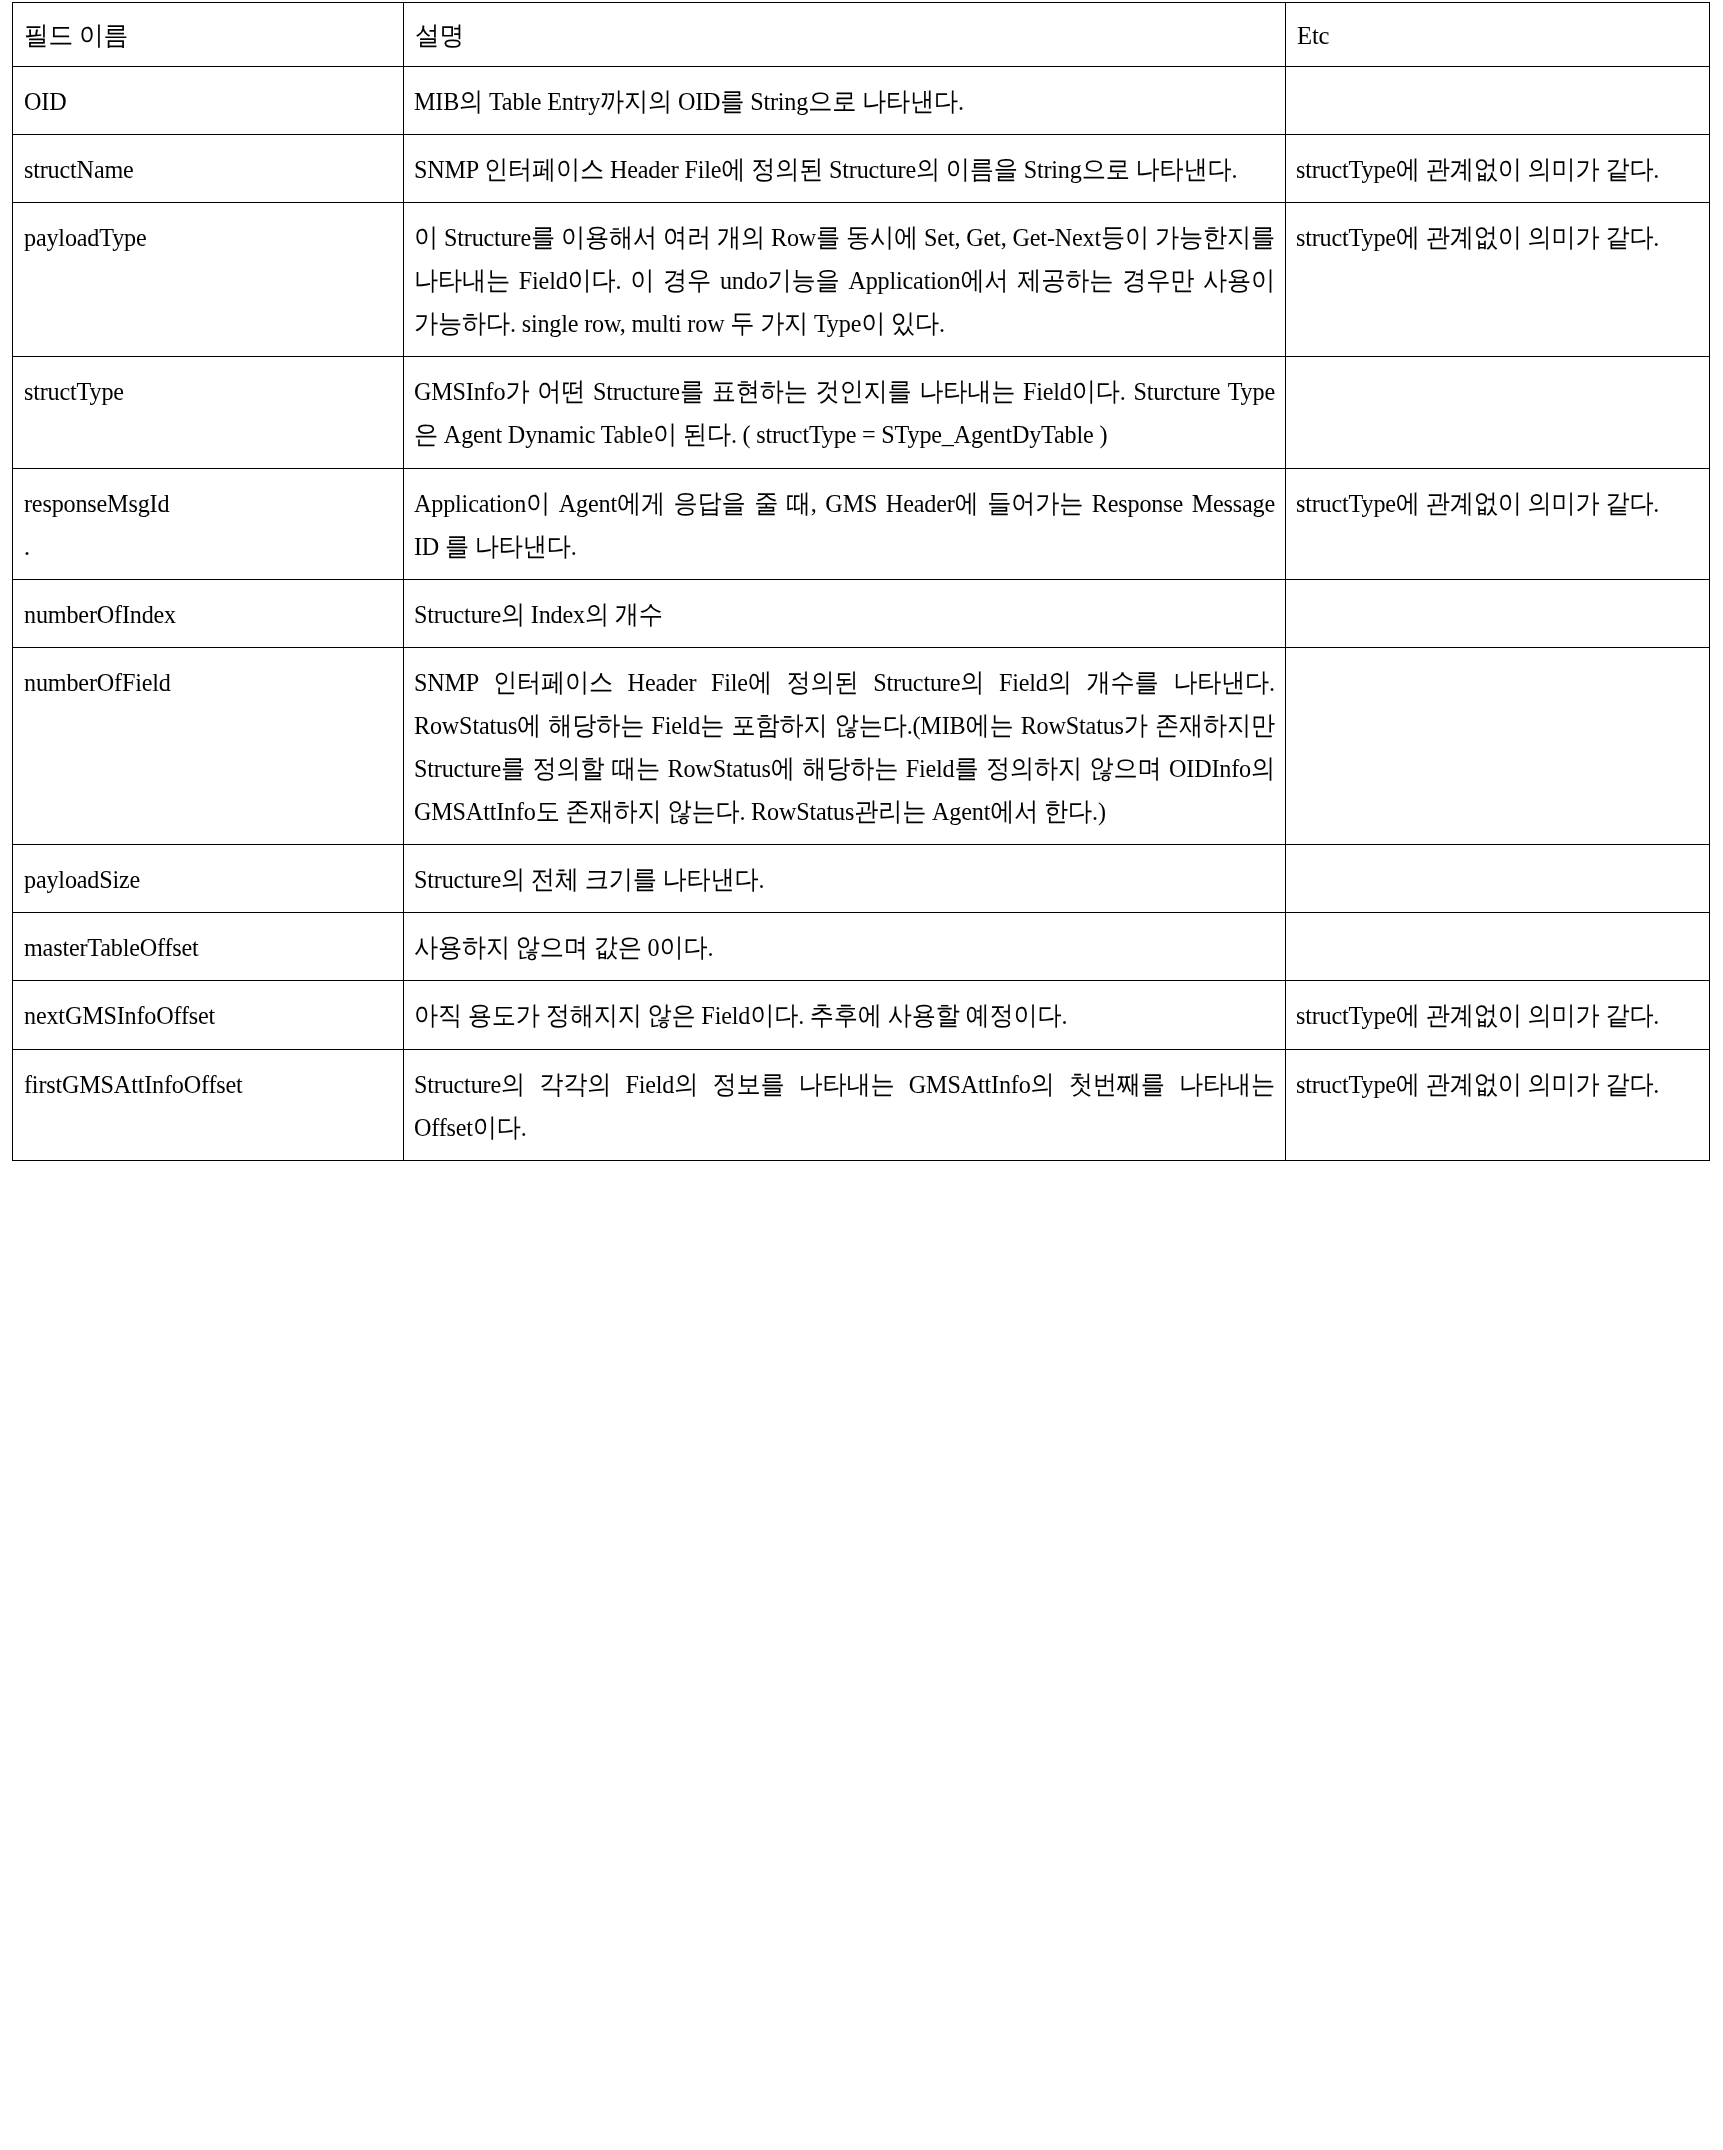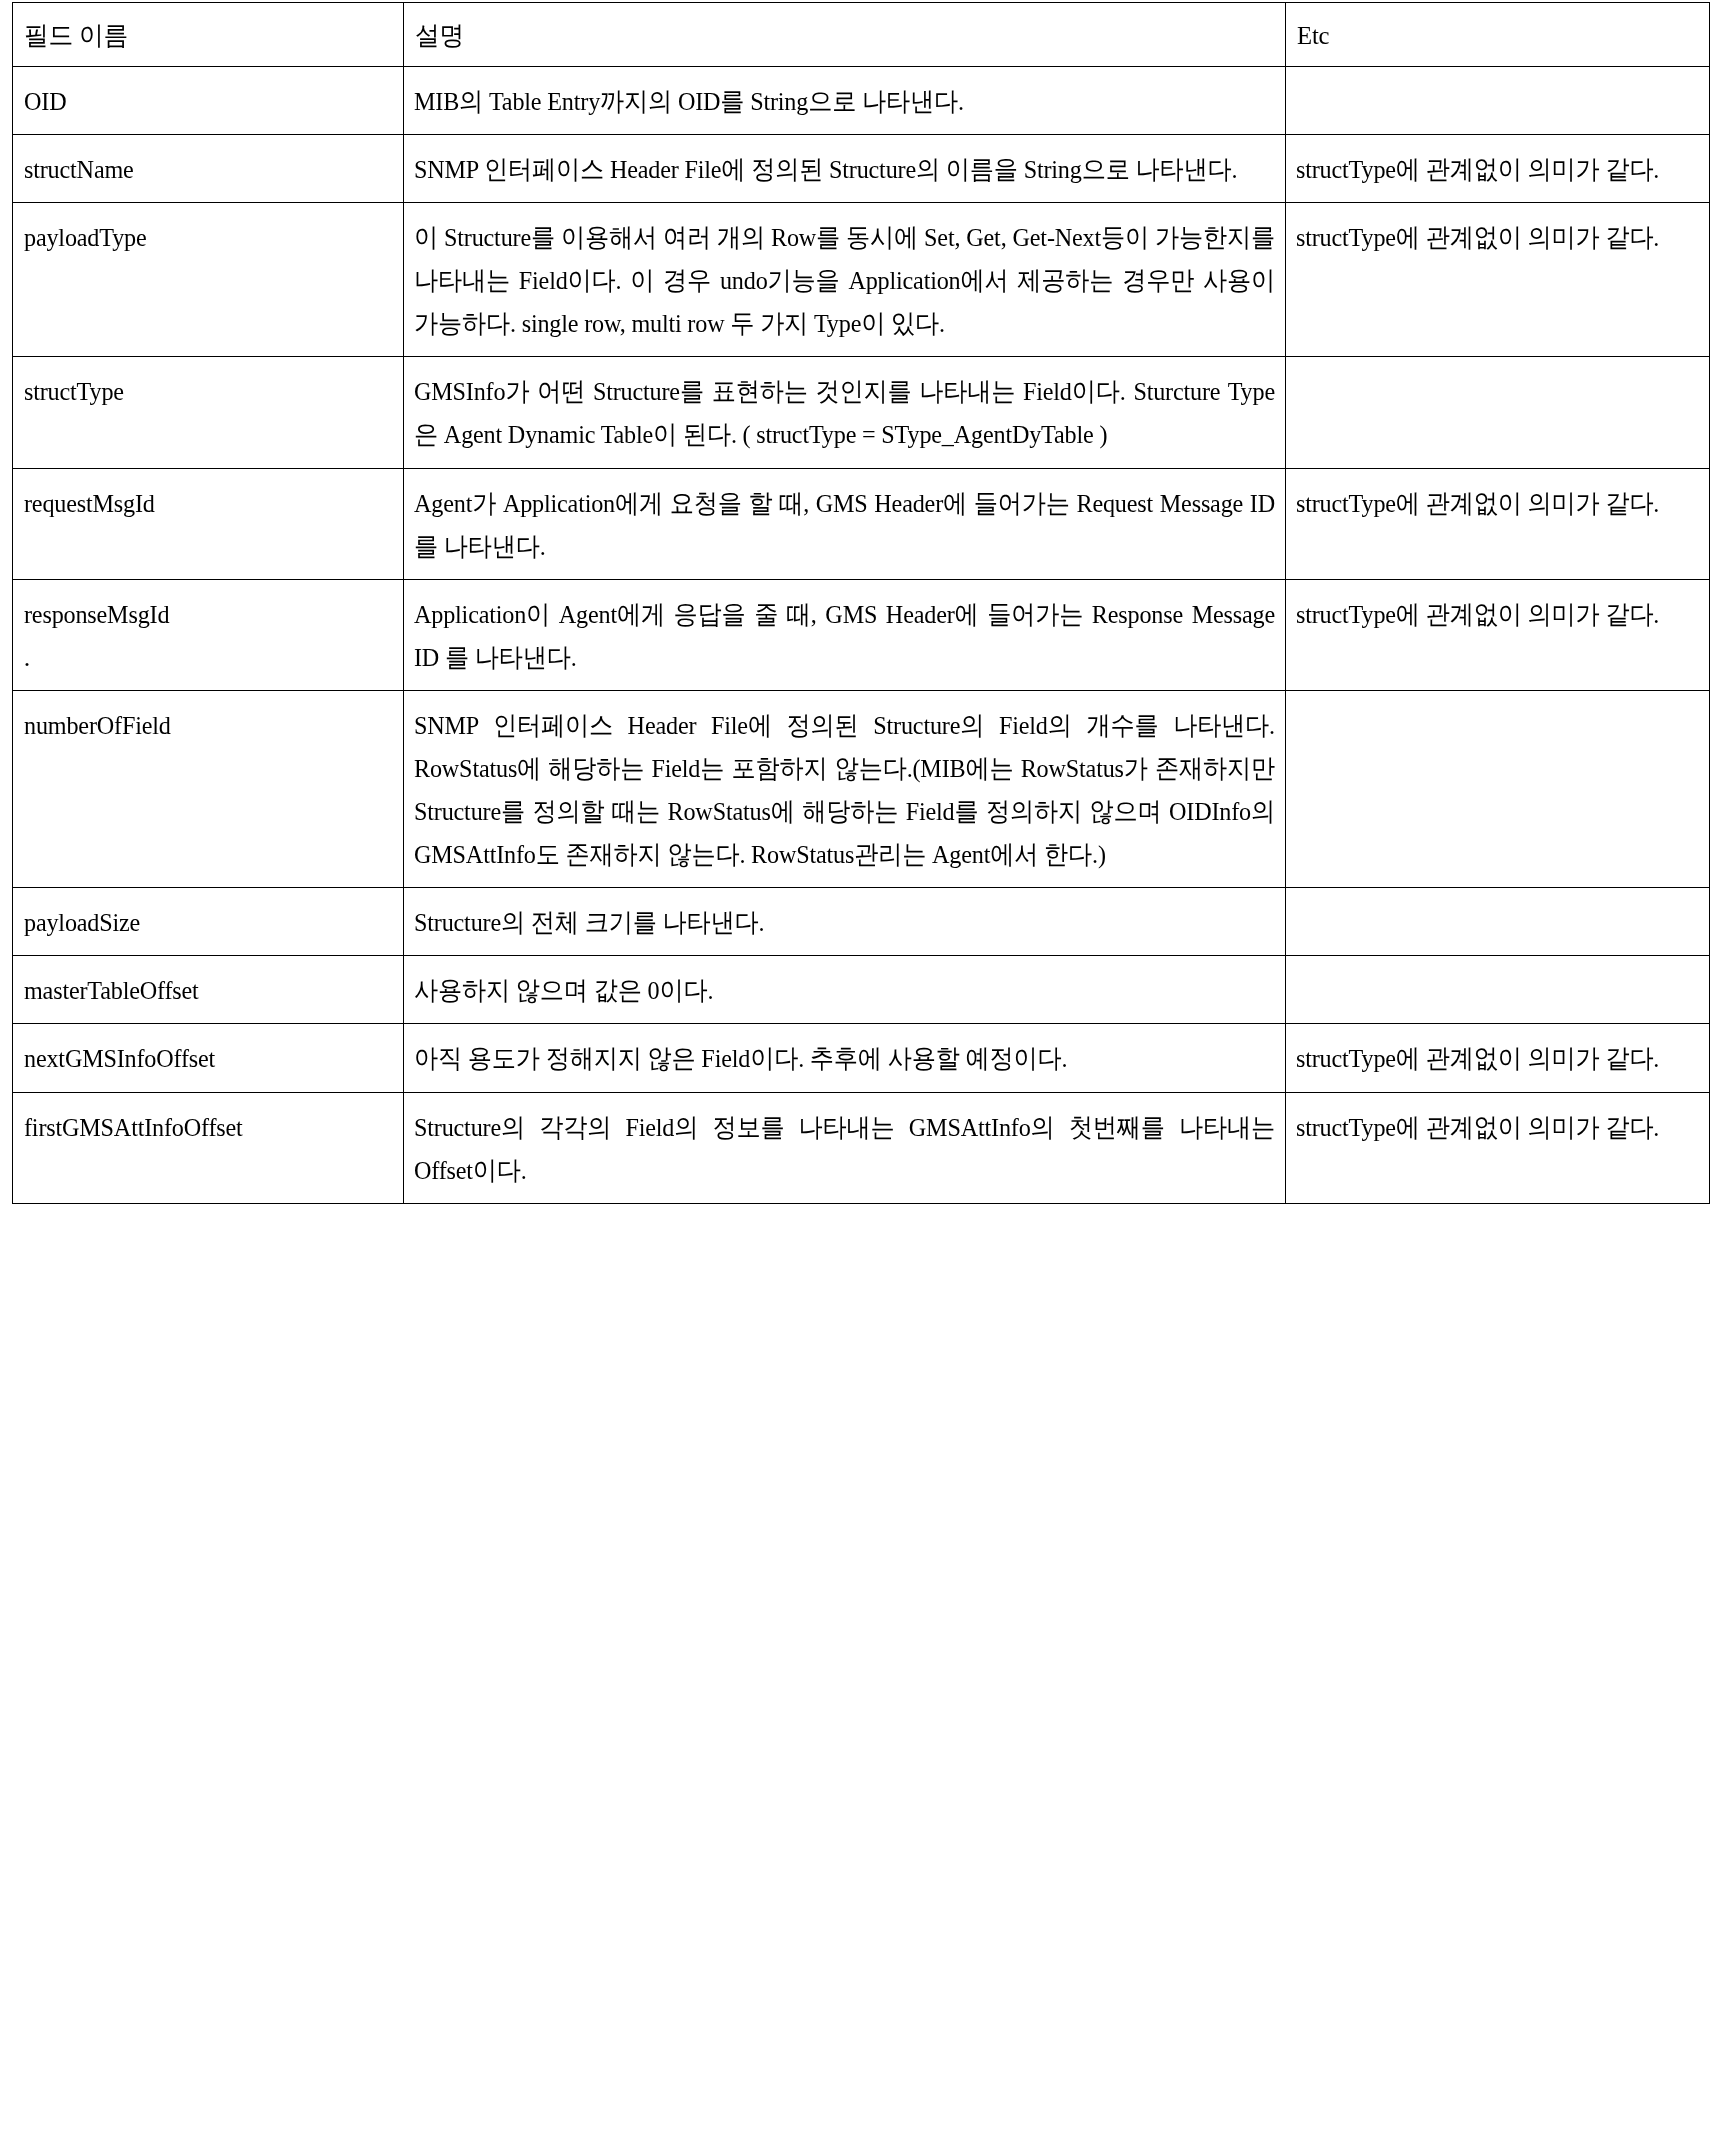--- a/index.html
+++ b/index.html
@@ -169,48 +169,48 @@
             <div class="cell field"><span class="squeeze">structType</span></div>
           </td>
         <td>
             <div class="cell desc"><span class="squeeze">GMSInfo가 어떤 Structure를 표현하는 것인지를 나타내는 Field이다. Sturcture Type은 Agent Dynamic Table이 된다. ( structType = SType_AgentDyTable )</span></div>
           </td>
         <td>
             <div class="cell etc"><span class="squeeze"></span></div>
           </td>
       </tr>
 
-      <tr>
-        <td>
-            <div class="cell field"><span class="squeeze">requestMsgId</span></div>
-          </td>
-        <td>
-            <div class="cell desc"><span class="squeeze">Agent가 Application에게 요청을 할 때, GMS Header에 들어가는 Request Message ID를 나타낸다.</span></div>
-          </td>
-        <td>
-            <div class="cell etc"><span class="squeeze">structType에 관계없이 의미가 같다.</span></div>
-          </td>
-      </tr>
 
       <tr>
         <td>
           <div class="cell field">
             <span class="squeeze">responseMsgId</span>
             <span class="tiny-dot">.</span>
           </div>
         </td>
         <td>
             <div class="cell desc"><span class="squeeze">Application이 Agent에게 응답을 줄 때, GMS Header에 들어가는 Response Message ID 를 나타낸다.</span></div>
           </td>
         <td>
             <div class="cell etc"><span class="squeeze">structType에 관계없이 의미가 같다.</span></div>
           </td>
       </tr>
 
 
+      <tr>
+        <td>
+            <div class="cell field"><span class="squeeze">numberOfIndex</span></div>
+          </td>
+        <td>
+            <div class="cell desc"><span class="squeeze">Structure의 Index의 개수</span></div>
+          </td>
+        <td>
+            <div class="cell etc"><span class="squeeze"></span></div>
+          </td>
+      </tr>
 
       <tr>
         <td>
             <div class="cell field"><span class="squeeze">numberOfField</span></div>
           </td>
         <td>
             <div class="cell desc"><span class="squeeze">SNMP 인터페이스 Header File에 정의된 Structure의 Field의 개수를 나타낸다. RowStatus에 해당하는 Field는 포함하지 않는다.(MIB에는 RowStatus가 존재하지만 Structure를 정의할 때는 RowStatus에 해당하는 Field를 정의하지 않으며 OIDInfo의 GMSAttInfo도 존재하지 않는다. RowStatus관리는 Agent에서 한다.)</span></div>
           </td>
         <td>
             <div class="cell etc"><span class="squeeze"></span></div>

